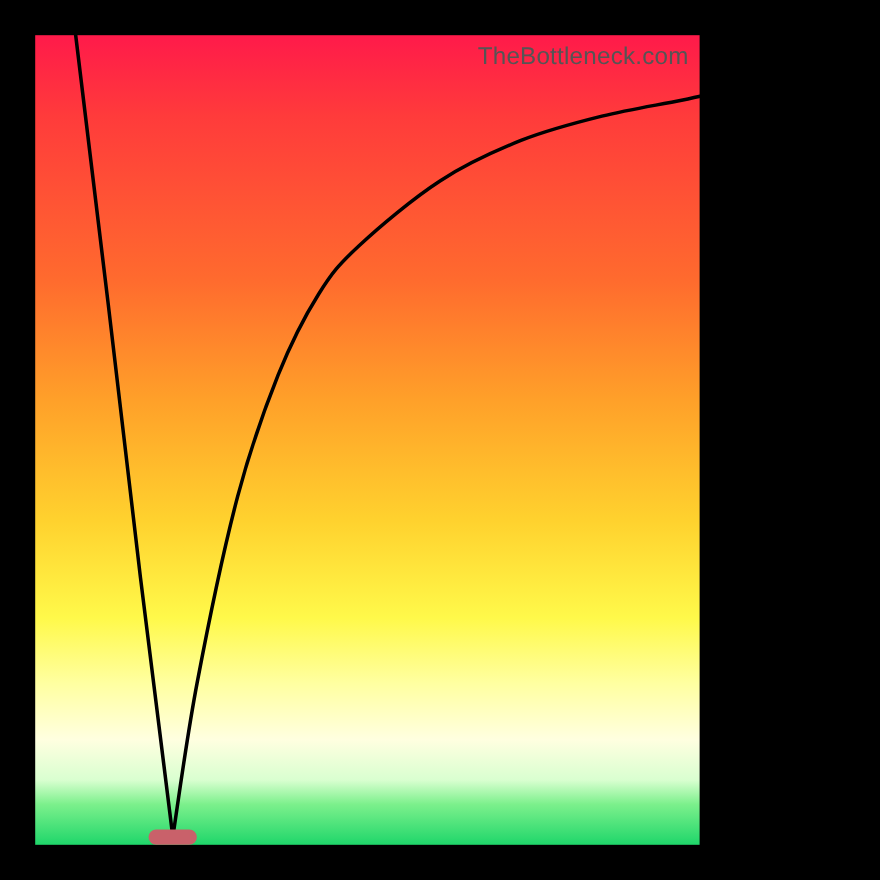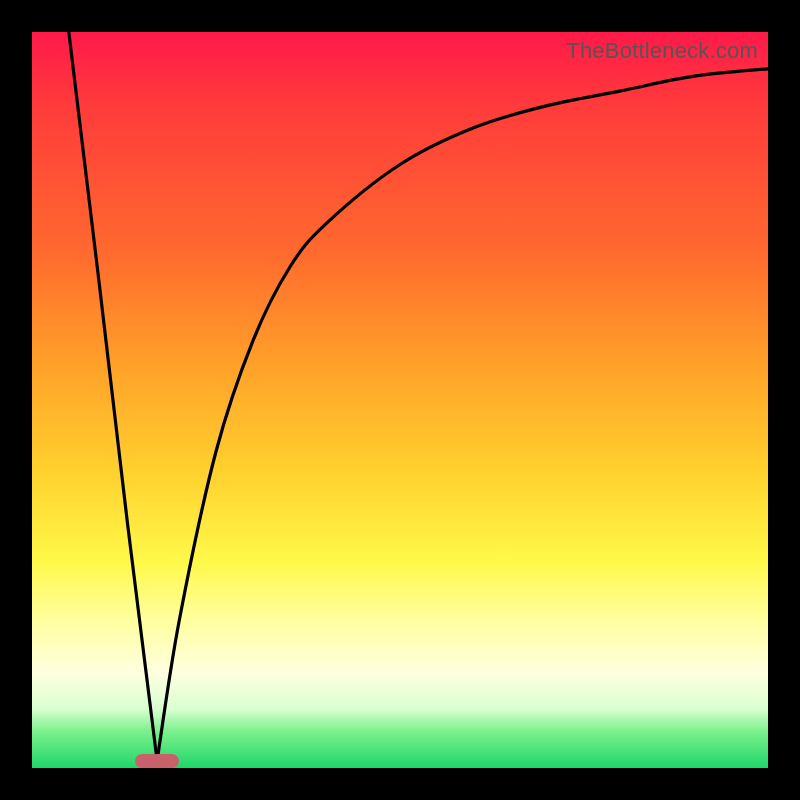--- a/index.html
+++ b/index.html
@@ -14,21 +14,21 @@
   .frame {
     position: relative;
     width: 800px;
     height: 800px;
     background: #000;
   }
   .plot-area {
     position: absolute;
     left: 32px;
     top: 32px;
-    width: 736px;
+    width: 604px;
     height: 736px;
     background: linear-gradient(
       to bottom,
       #ff1a4a 0%,
       #ff3b3b 10%,
       #ff6a2e 30%,
       #ffa029 45%,
       #ffd22e 60%,
       #fff94a 72%,
       #ffffa0 80%,

